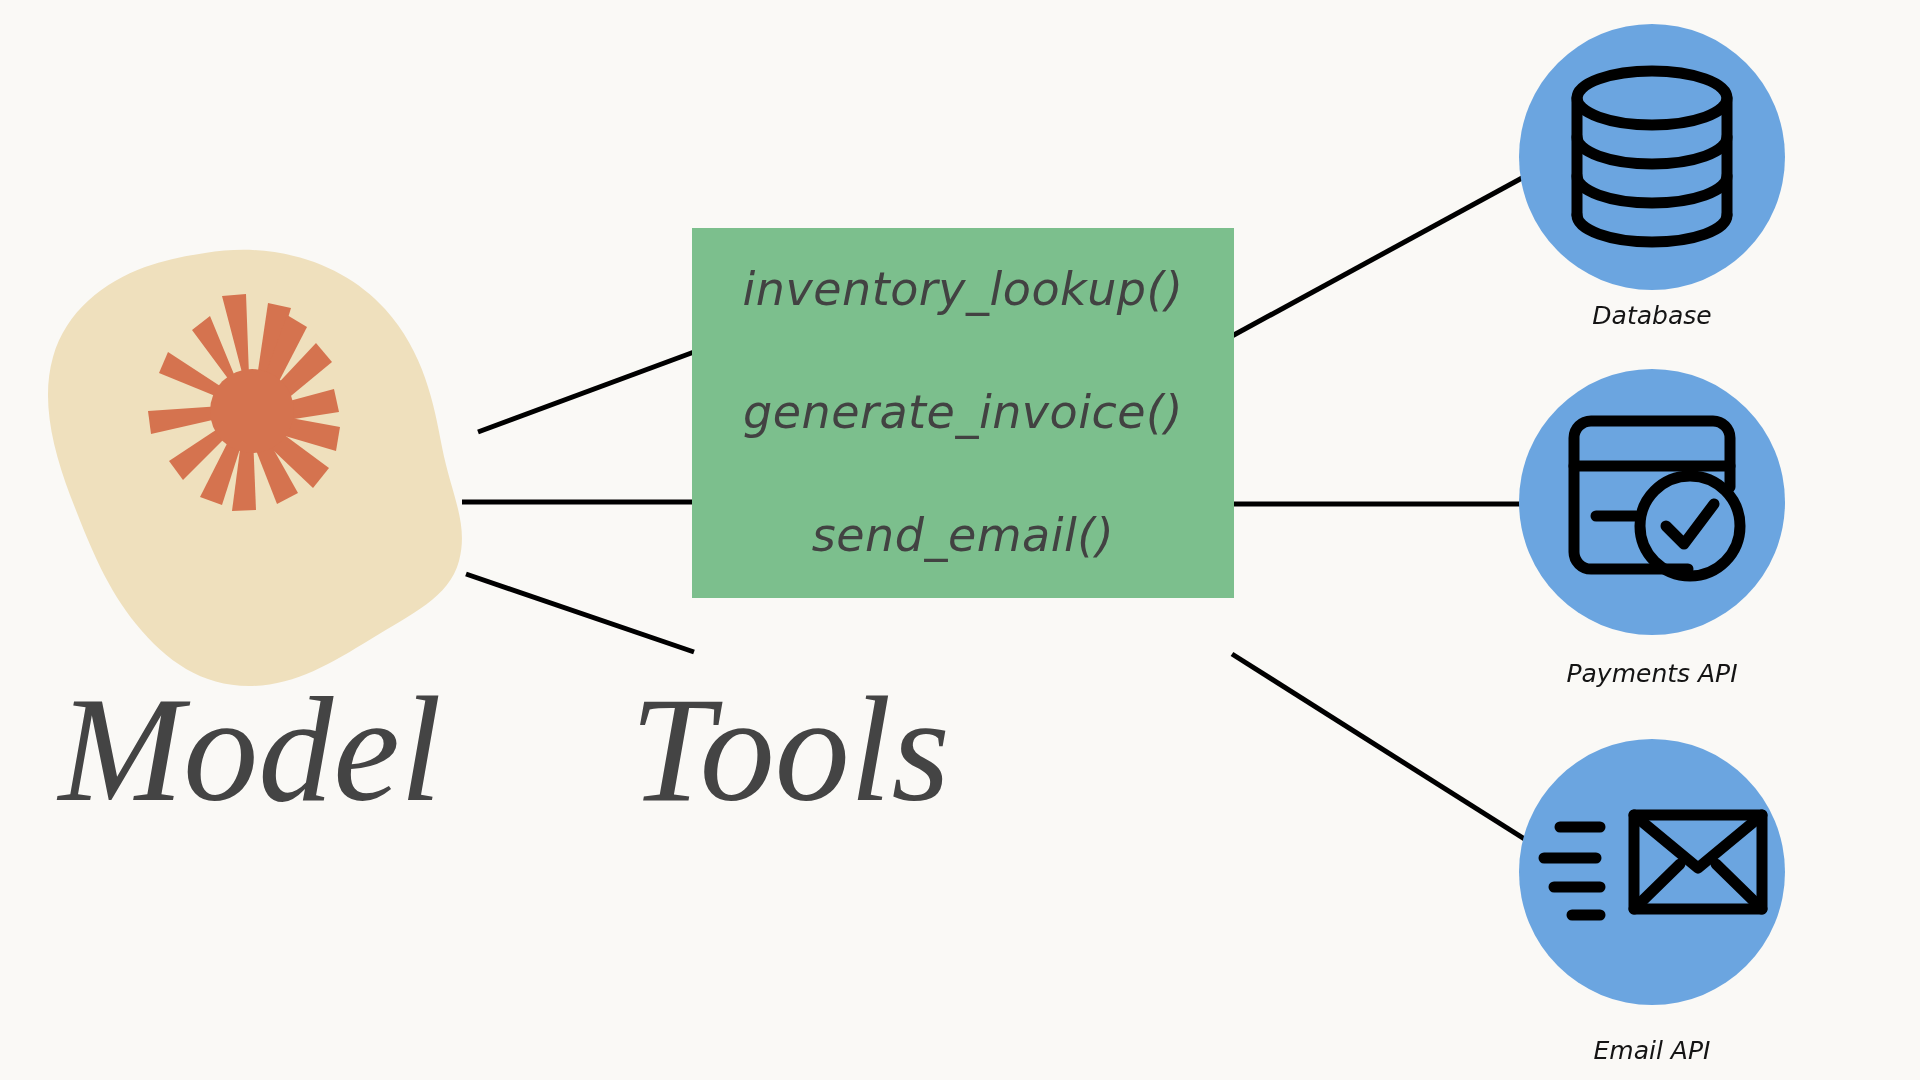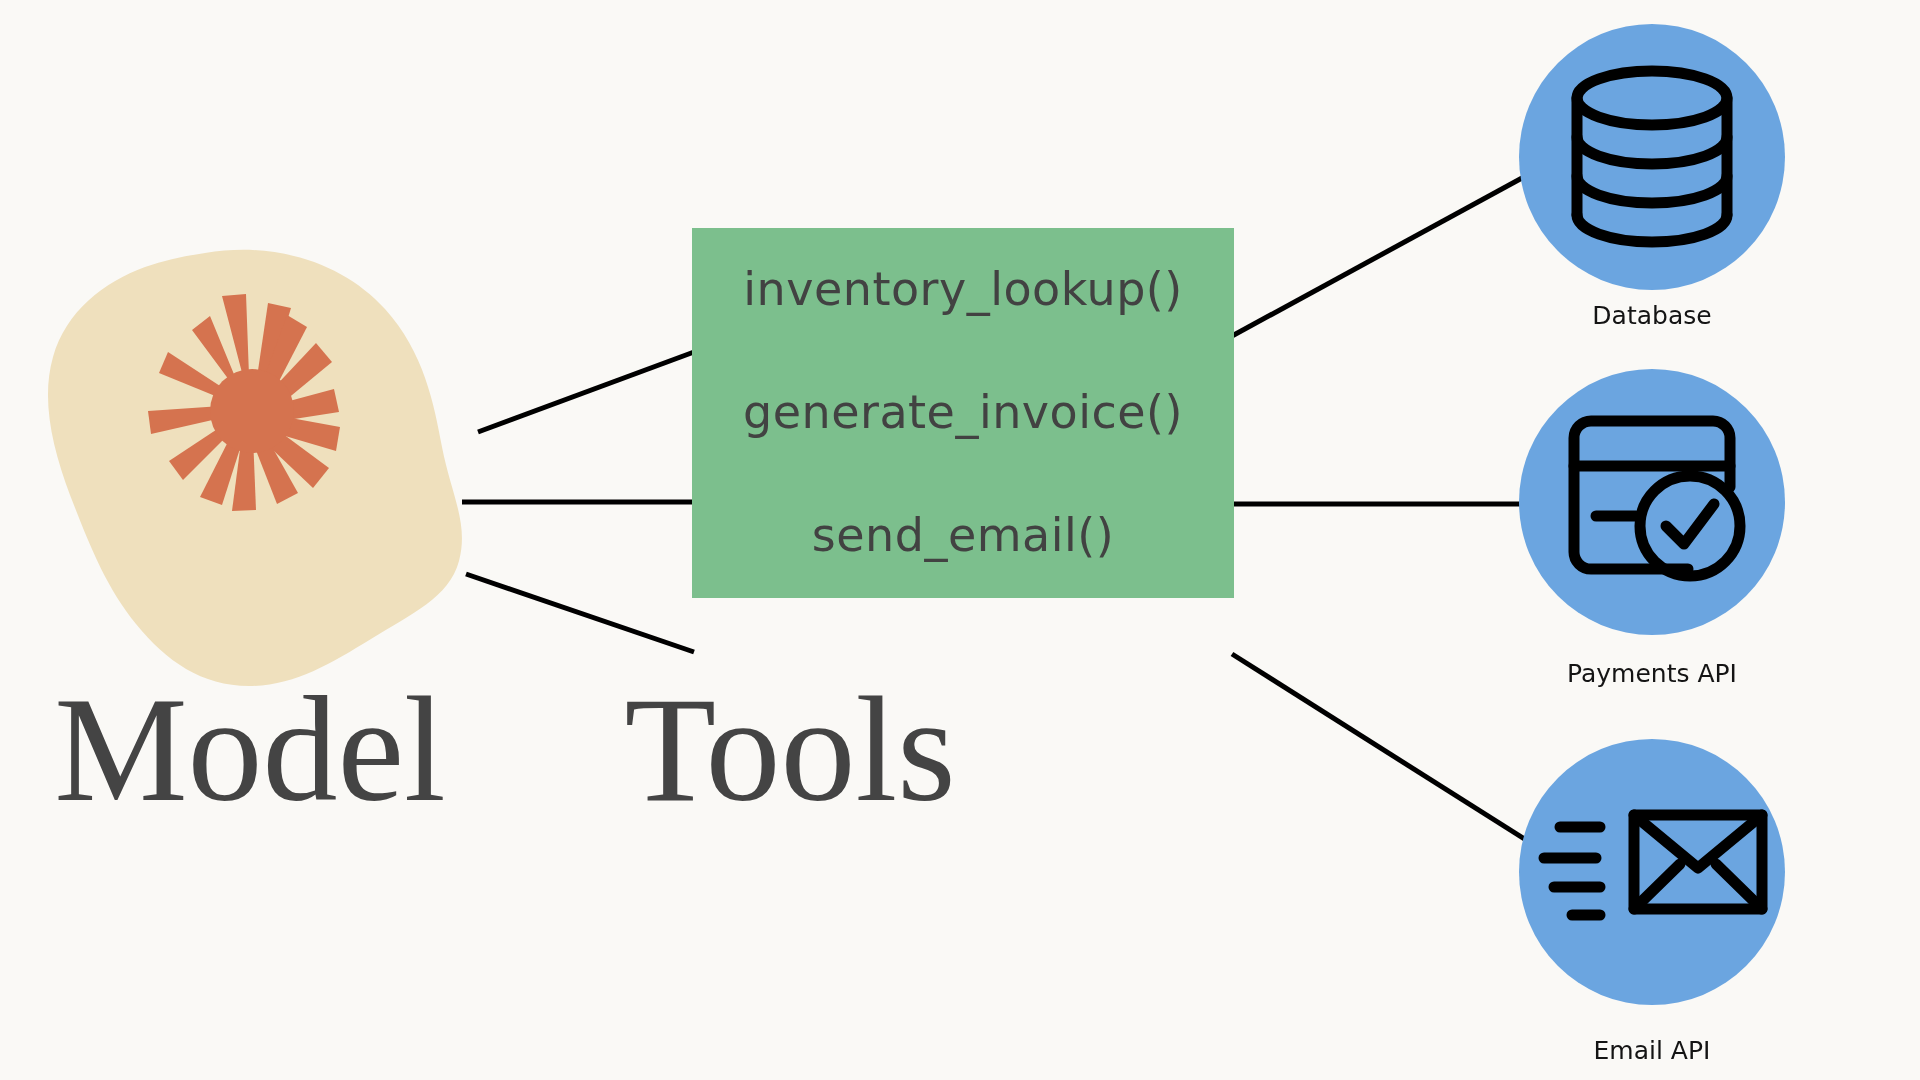--- a/index.html
+++ b/index.html
@@ -7,20 +7,21 @@
     padding: 0;
     background: #faf9f6;
   }
   #canvas {
     position: relative;
     width: 1920px;
     height: 1080px;
     background: #faf9f6;
     overflow: hidden;
     font-family: "Liberation Sans", sans-serif;
+    font-style: italic;
   }
   #diagram-svg {
     position: absolute;
     top: 0;
     left: 0;
     width: 1920px;
     height: 1080px;
   }
   .tool-box-label {
     font-family: "DejaVu Sans", sans-serif;

